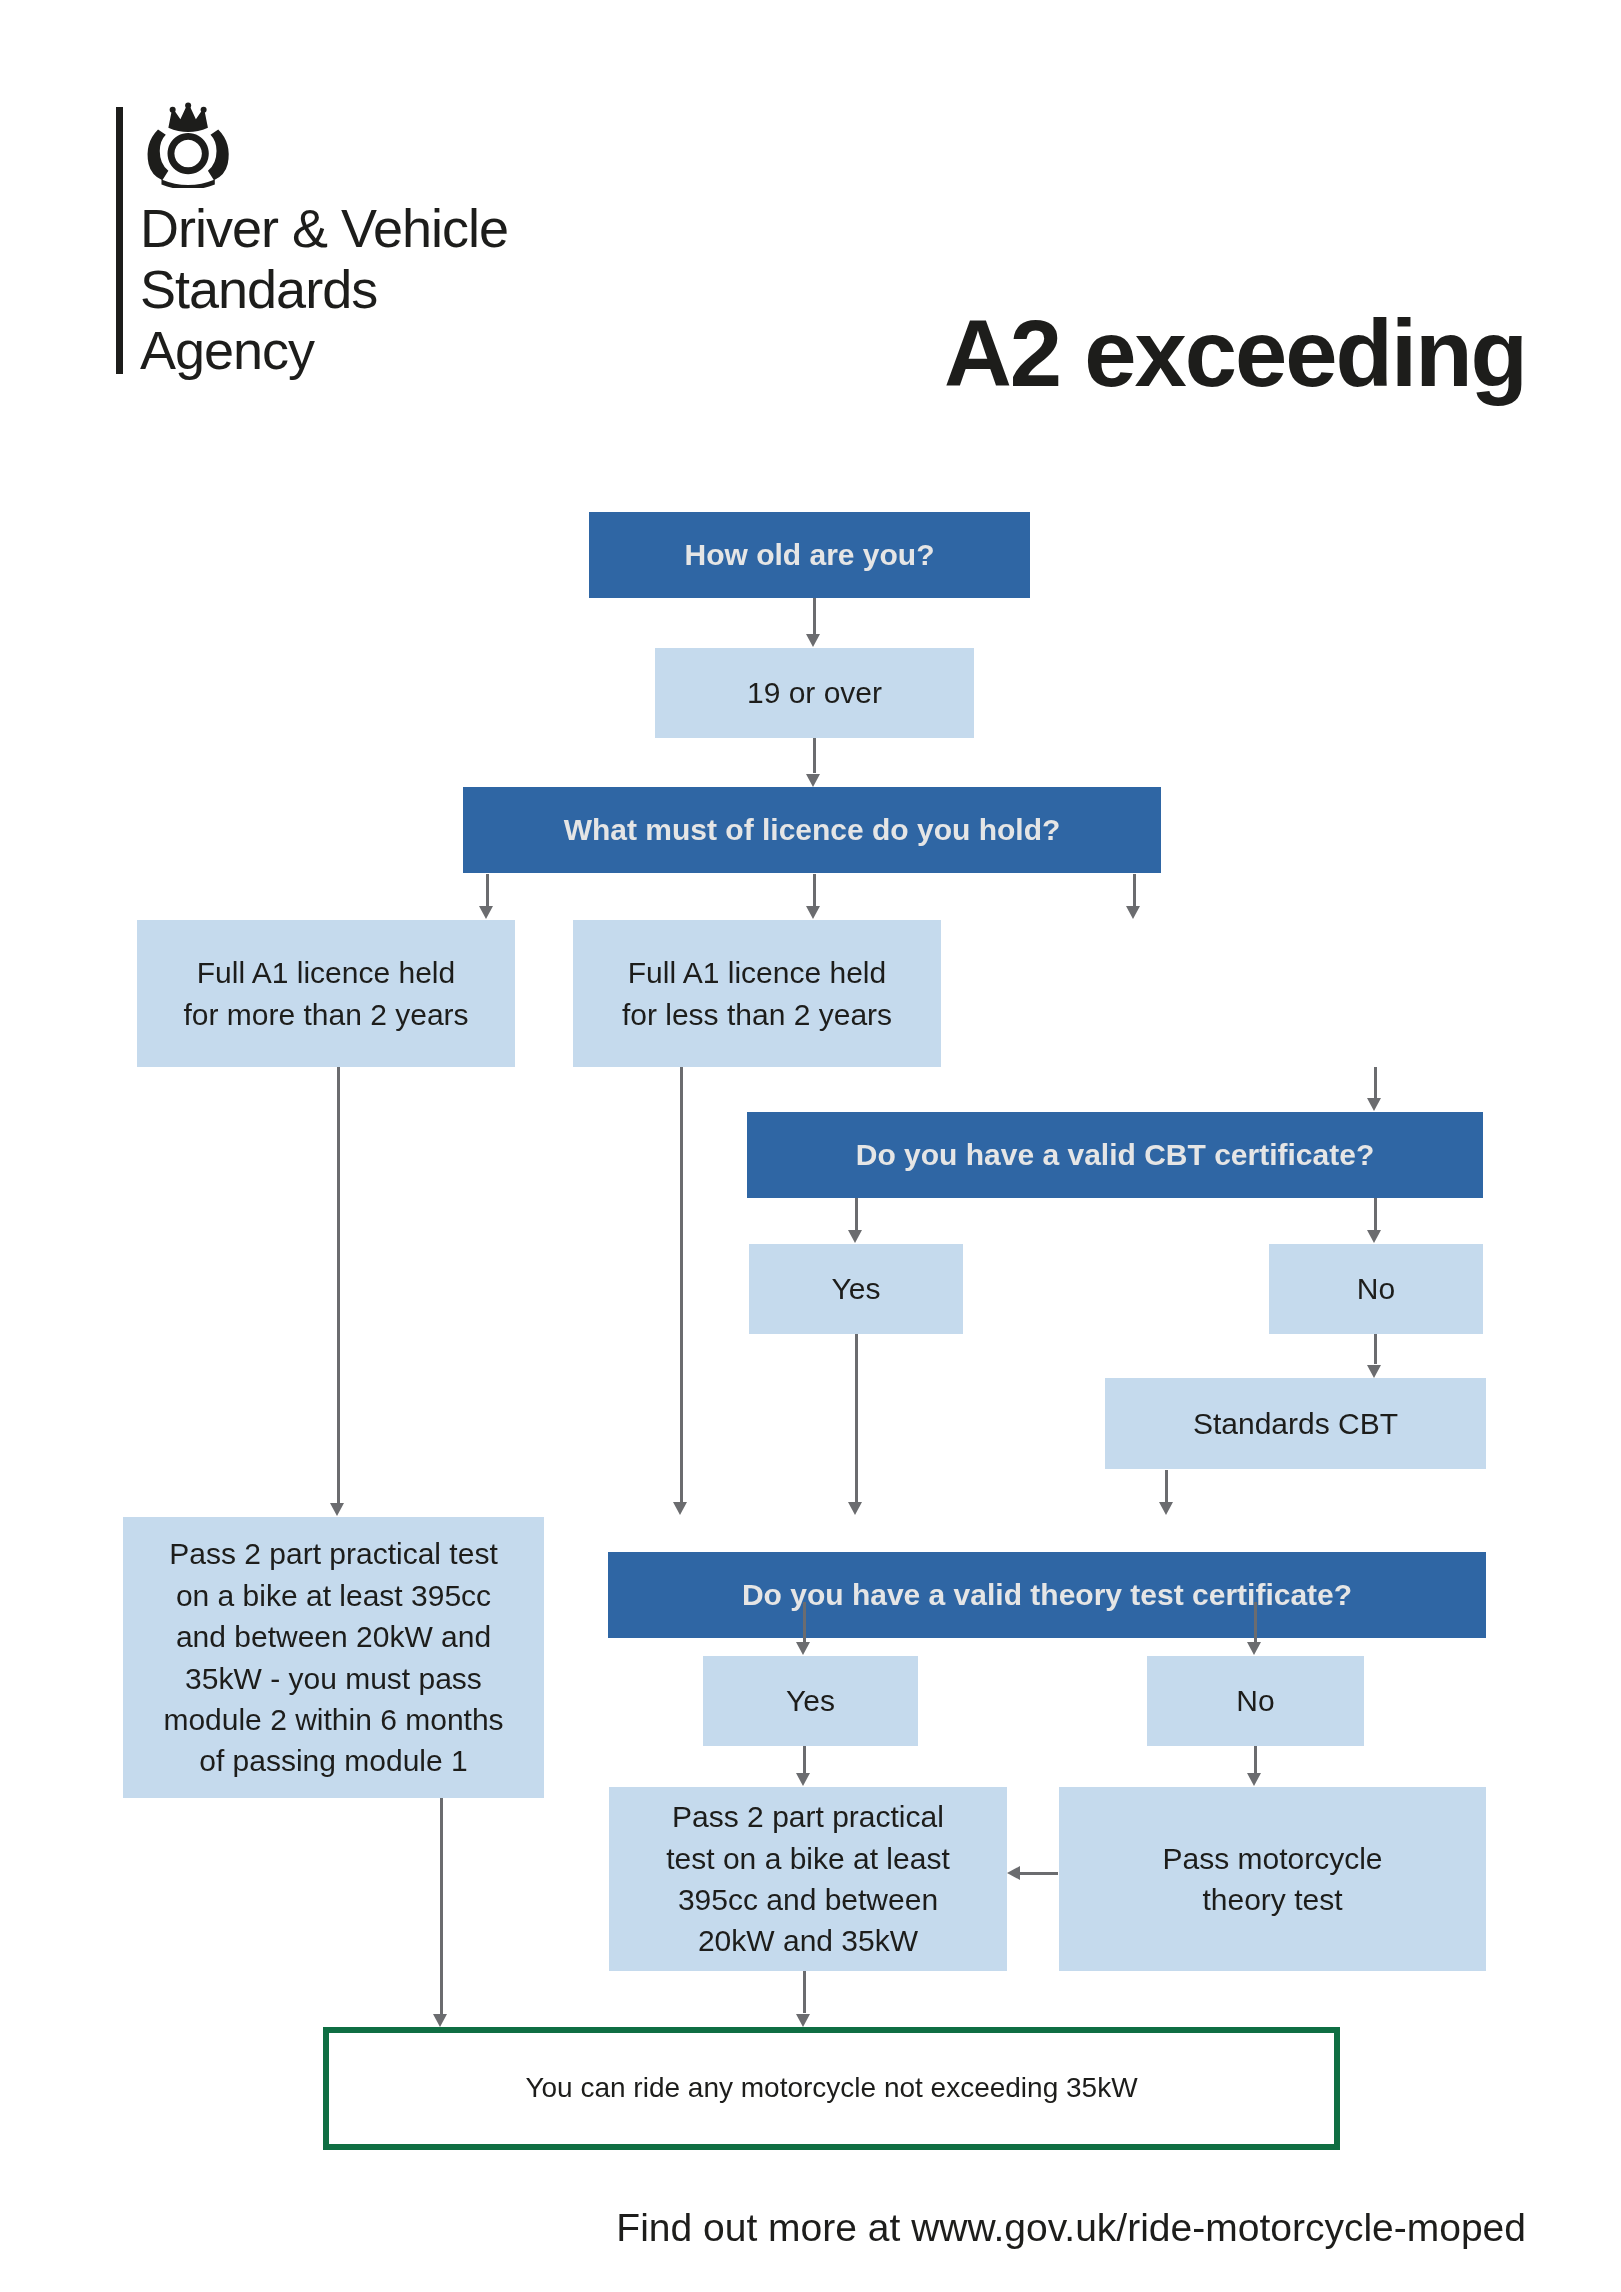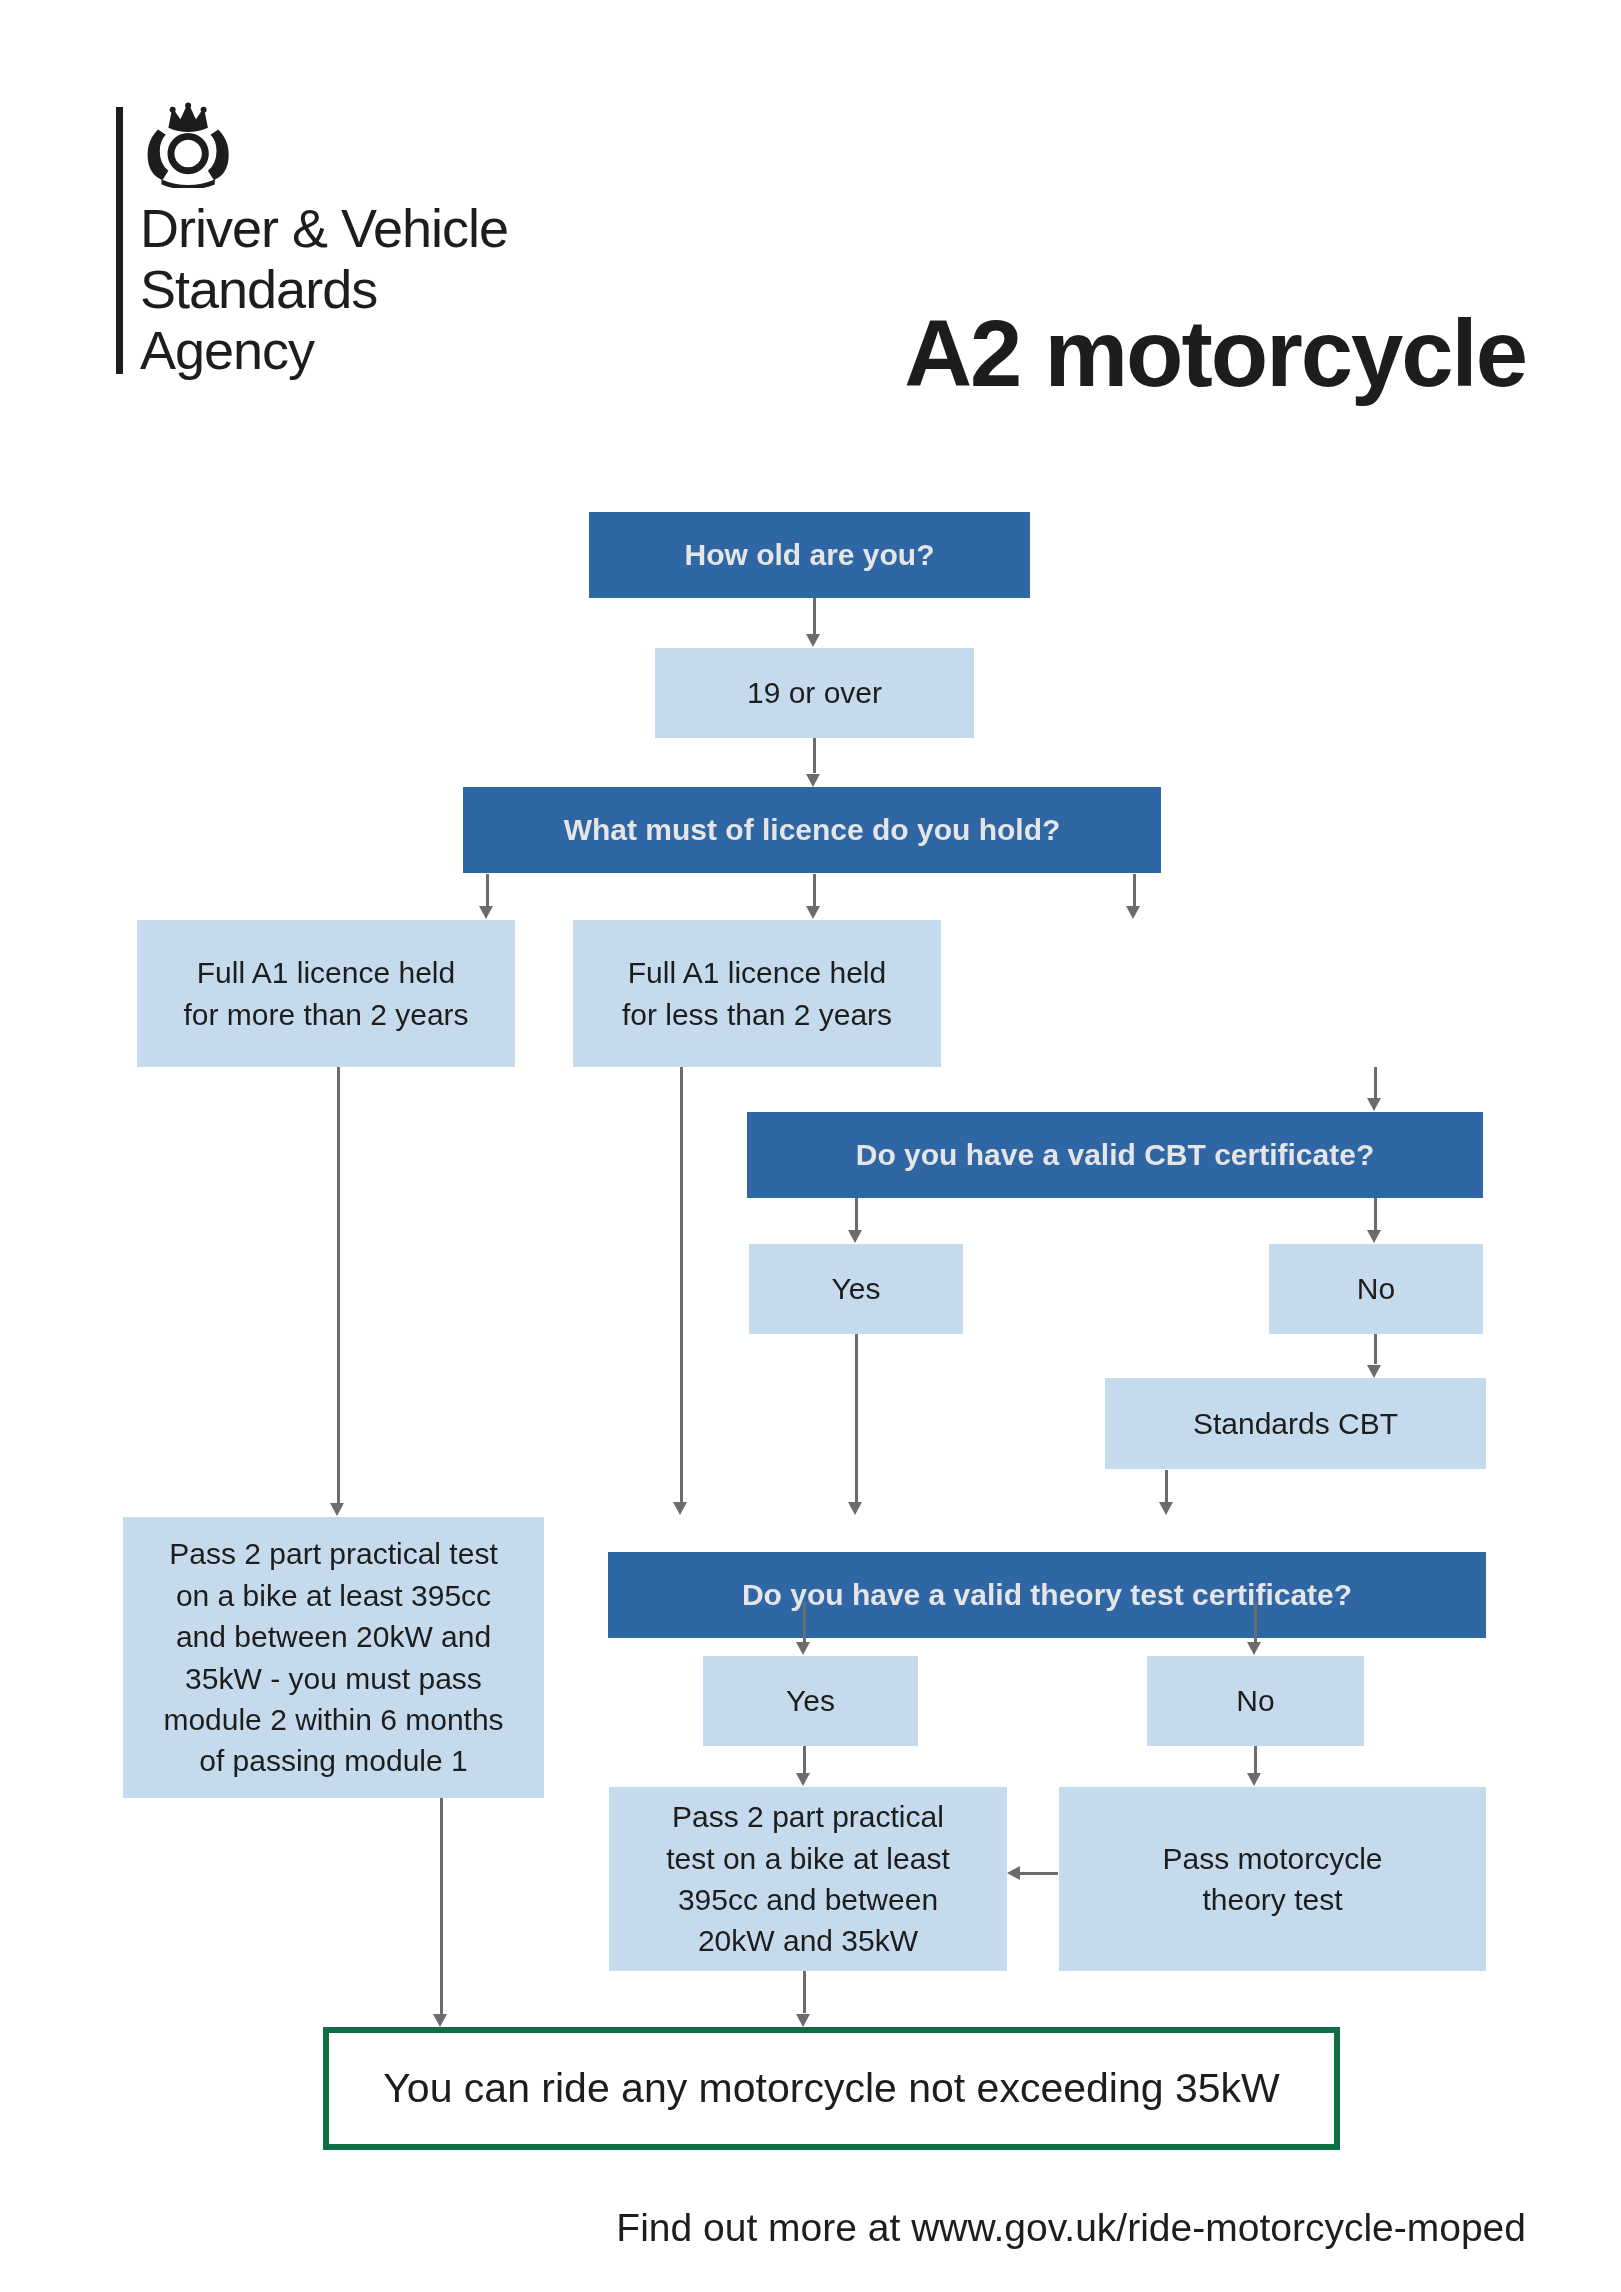--- a/index.html
+++ b/index.html
@@ -34,21 +34,21 @@
   
   .node{
     position:absolute;
     display:flex;align-items:center;justify-content:center;
     text-align:center;white-space:pre-line;
     font-size:30px;line-height:1.38;color:var(--ink);
     padding:7.8px;
   }
   .q{background:var(--question-blue);color:#e5e5e5;font-weight:bold;}
   .a{background:var(--answer-light-blue);}
-  .outcome{background:#ffffff;border:6.9px solid var(--outcome-green);font-size:41px;}
+  .outcome{background:#ffffff;border:6.9px solid var(--outcome-green);font-size:28px;}
   
   .vline{position:absolute;width:2.9px;background:var(--connector-grey);}
   .hline{position:absolute;height:2.9px;background:var(--connector-grey);}
   .arr-down{
     position:absolute;width:0;height:0;
     border-left:7.8px solid transparent;border-right:7.8px solid transparent;
     border-top:13.7px solid var(--connector-grey);
   }
   .arr-left{
     position:absolute;width:0;height:0;
@@ -76,21 +76,21 @@
         <circle cx="77" cy="9" r="3.5"></circle>
       <path d="M59 36 a24 24 0 1 0 0.01 0 Z M59 44 a16 16 0 1 1 -0.01 0 Z"></path>
       <path d="M24 32 Q8 48 13 72 Q16 85 29 91 L36 80 Q26 72 26 57 Q26 45 33 38 Z"></path>
       <path d="M94 32 Q110 48 105 72 Q102 85 89 91 L82 80 Q92 72 92 57 Q92 45 85 38 Z"></path>
       <path d="M28 90 Q59 103 90 90 L90 96 Q59 108 28 96 Z"></path>
     </g>
   </svg>
   <div class="logo-text">Driver &amp; Vehicle
 Standards
 Agency</div>
-  <h1 class="doc-title">A2 motorcycle</h1>
+  <h1 class="doc-title">A2 exceeding</h1>
 
   <div class="node q" style="left:589px;top:496px;width:441px;height:86px">How old are you?</div>
   <div class="node a" style="left:655px;top:632px;width:319px;height:90px">19 or over</div>
   <div class="node q" style="left:463px;top:771px;width:698px;height:86px">What must of licence do you hold?</div>
 
   <div class="node a" style="left:137px;top:904px;width:378px;height:147px">Full A1 licence held
 for more than 2 years</div>
   <div class="node a" style="left:573px;top:904px;width:368px;height:147px">Full A1 licence held
 for less than 2 years</div>
 

